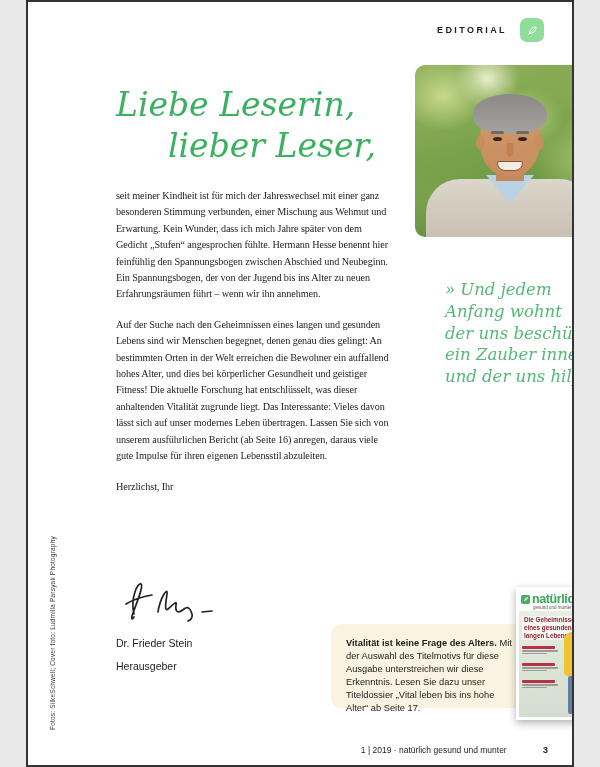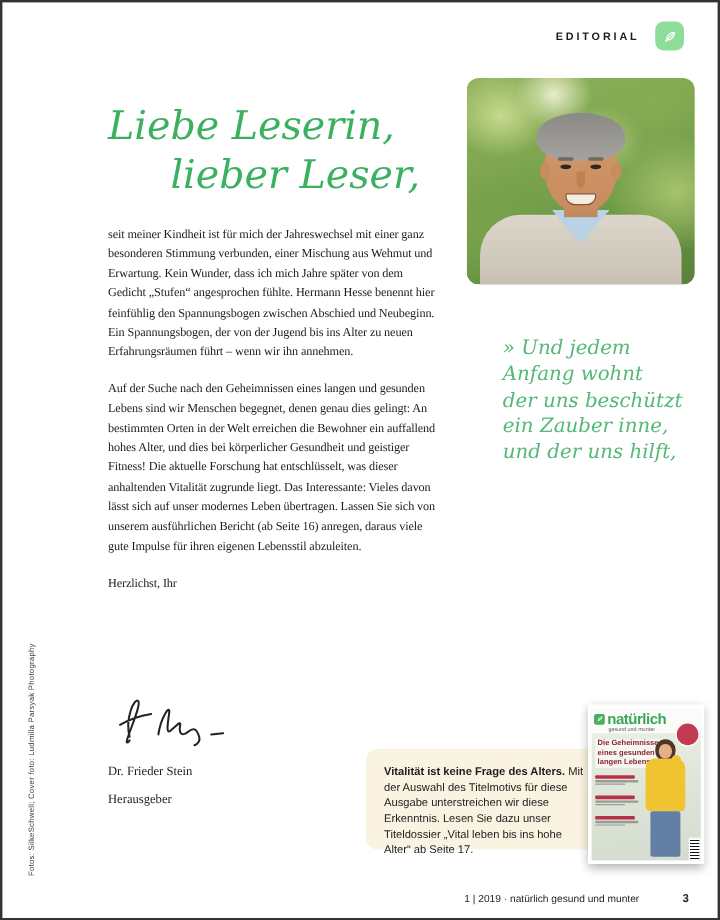--- a/index.html
+++ b/index.html
@@ -1,36 +1,36 @@
 <!DOCTYPE html>
 <html><head>
 <meta charset="utf-8">
 <style>
   html,body { margin:0; padding:0; background:#e9e9e9; }
   #page {
-    position:relative; width:600px; height:767px; margin:0 auto;
+    position:relative; width:548px; height:767px; margin:0 auto;
     background:#fff; border:2px solid #333; box-sizing:border-box;
     font-family:"Liberation Sans", sans-serif; overflow:hidden;
   }
 
   
   .kicker-row { position:absolute; top:16px; right:28px; display:flex; align-items:center; gap:13px; }
   .kicker { font-size:9px; font-weight:bold; letter-spacing:2.4px; color:#1d1d1b; }
   .leaf-badge { width:24px; height:24px; border-radius:7px; background:#8ede9a; display:flex; align-items:center; justify-content:center; }
 
   
   .heading { position:absolute; left:88px; top:82px; font-family:"DejaVu Serif", serif; font-style:italic; color:#3bb061; font-size:33px; line-height:41px; }
   .heading .l2 { margin-left:52px;font-style:italic; }
 
   
   .body-col { position:absolute; left:88px; top:186px; width:274px; color:#1c1c1c; font-family:Liberation Serif, serif; font-size:10.2px; line-height:16.4px; letter-spacing:-0.1px; }
   .body-col p { margin:0 0 14px; }
   .closing { margin-top:8px; }
   .signature { position:absolute; left:94px; top:574px; }
-  .signer { position:absolute; left:88px; top:630px; font-family:Liberation Serif, serif; font-size:10.5px; line-height:23px; color:#1c1c1c; }
+  .signer { position:absolute; left:88px; top:630px; font-family:Liberation Sans, sans-serif; font-size:10.5px; line-height:23px; color:#1c1c1c; }
 
   
   .photo {
     position:absolute; left:387px; top:63px; width:190px; height:172px; border-radius:10px; overflow:hidden;
     background:
       radial-gradient(60px 50px at 15% 18%, #c6d98e 0%, rgba(198,217,142,0) 70%),
       radial-gradient(46px 40px at 38% 8%, #e8eecb 0%, rgba(232,238,203,0) 70%),
       radial-gradient(70px 60px at 82% 12%, #86ab53 0%, rgba(134,171,83,0) 70%),
       radial-gradient(84px 70px at 92% 55%, #a6c36d 0%, rgba(166,195,109,0) 70%),
       radial-gradient(70px 62px at 6% 72%, #79a24b 0%, rgba(121,162,75,0) 72%),

